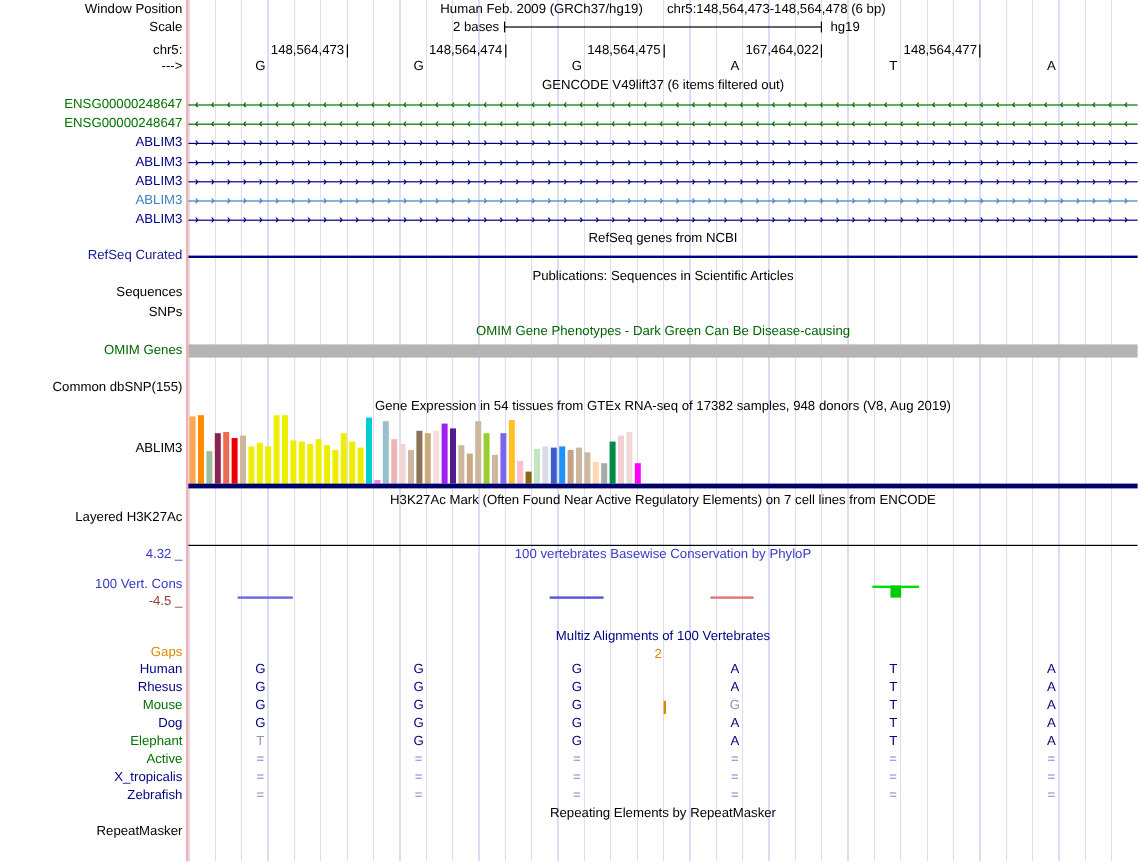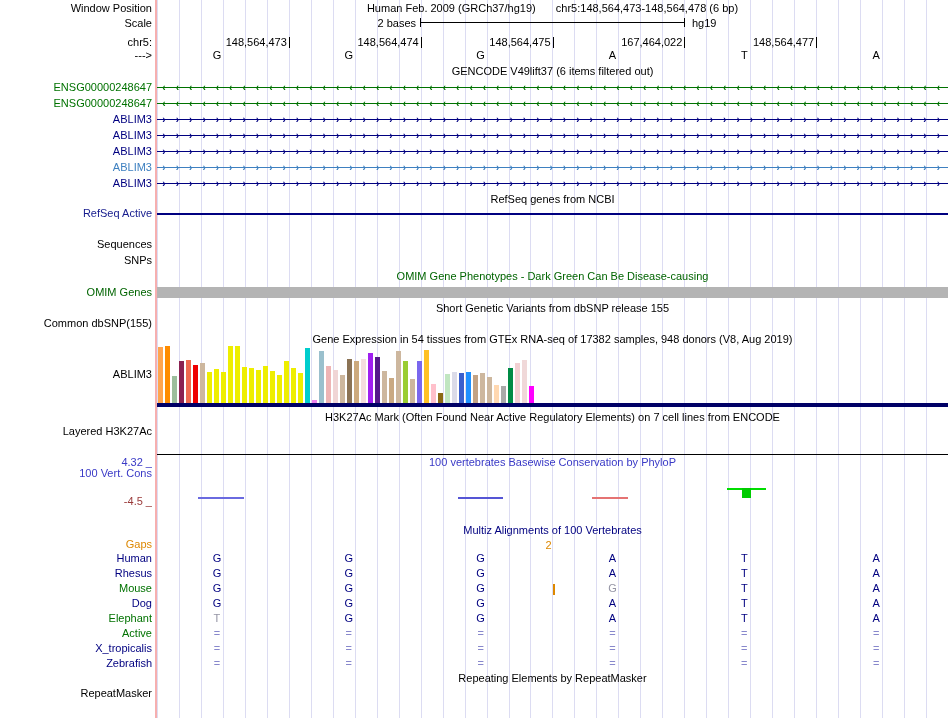--- a/index.html
+++ b/index.html
@@ -507,31 +507,31 @@
         <div class="arr" style="left: 707.55px; color: rgb(0, 0, 128);">›</div>
         <div class="arr" style="left: 720.9px; color: rgb(0, 0, 128);">›</div>
         <div class="arr" style="left: 734.25px; color: rgb(0, 0, 128);">›</div>
         <div class="arr" style="left: 747.6px; color: rgb(0, 0, 128);">›</div>
         <div class="arr" style="left: 760.95px; color: rgb(0, 0, 128);">›</div>
         <div class="arr" style="left: 774.3px; color: rgb(0, 0, 128);">›</div>
       </div>
     </div>
 
   <div class="ctitle" style="top:194px">RefSeq genes from NCBI</div>
-  <div class="llabel" style="top:208px;color:#151B8D">RefSeq Active</div>
+  <div class="llabel" style="top:208px;color:#151B8D">RefSeq Curated</div>
   <div class="hline" style="left:157px;top:213px;width:791px;height:2px;background:#000080"></div>
 
+  <div class="ctitle" style="top:225px">Publications: Sequences in Scientific Articles</div>
   <div class="llabel" style="top:239px">Sequences</div>
   <div class="llabel" style="top:255px">SNPs</div>
 
   <div class="ctitle" style="top:271px;color:#006400">OMIM Gene Phenotypes - Dark Green Can Be Disease-causing</div>
   <div class="llabel" style="top:287px;color:#006400">OMIM Genes</div>
   <div class="hline" style="left:157px;top:287px;width:791px;height:11px;background:#B4B4B4"></div>
 
-  <div class="ctitle" style="top:303px">Short Genetic Variants from dbSNP release 155</div>
   <div class="llabel" style="top:318px">Common dbSNP(155)</div>
 
   <div class="ctitle" style="top:334px">Gene Expression in 54 tissues from GTEx RNA-seq of 17382 samples, 948 donors (V8, Aug 2019)</div>
   <div class="llabel" style="top:369px">ABLIM3</div>
   <div id="gtexbars">
       <div class="bar" style="left: 157.5px; top: 347px; height: 56px; background: rgb(255, 165, 79);"></div>
       <div class="bar" style="left: 164.5px; top: 346px; height: 57px; background: rgb(255, 140, 0);"></div>
       <div class="bar" style="left: 171.5px; top: 376px; height: 27px; background: rgb(156, 190, 156);"></div>
       <div class="bar" style="left: 178.5px; top: 361px; height: 42px; background: rgb(139, 34, 82);"></div>
       <div class="bar" style="left: 185.5px; top: 360px; height: 43px; background: rgb(238, 106, 80);"></div>
@@ -586,21 +586,21 @@
       <div class="bar" style="left: 528.5px; top: 386px; height: 17px; background: rgb(255, 0, 255);"></div>
     </div>
   <div class="hline" style="left:157px;top:403px;width:791px;height:4px;background:#000066"></div>
 
   <div class="ctitle" style="top:412px">H3K27Ac Mark (Often Found Near Active Regulatory Elements) on 7 cell lines from ENCODE</div>
   <div class="llabel" style="top:426px">Layered H3K27Ac</div>
   <div class="hline" style="left:157px;top:454px;width:791px;height:1px;background:#000"></div>
 
   <div class="llabel" style="top:457px;color:#3939C6">4.32 _</div>
   <div class="ctitle" style="top:457px;color:#3939C6">100 vertebrates Basewise Conservation by PhyloP</div>
-  <div class="llabel" style="top:468px;color:#3939C6">100 Vert. Cons</div>
+  <div class="llabel" style="top:482px;color:#3939C6">100 Vert. Cons</div>
   <div id="conssegs">
       <div class="seg" style="left: 198px; top: 497px; width: 46px; height: 2px; background: rgb(106, 106, 224);"></div>
       <div class="seg" style="left: 458px; top: 497px; width: 45px; height: 2px; background: rgb(85, 85, 213);"></div>
       <div class="seg" style="left: 592px; top: 497px; width: 36px; height: 2px; background: rgb(229, 115, 115);"></div>
       <div class="seg" style="left: 727px; top: 488px; width: 39px; height: 2px; background: rgb(0, 221, 0);"></div>
       <div class="seg" style="left: 742px; top: 488px; width: 9px; height: 10px; background: rgb(0, 204, 0);"></div>
     </div>
   <div class="llabel" style="top:496px;color:#993939">-4.5 _</div>
 
   <div class="ctitle" style="top:525px;color:#000080">Multiz Alignments of 100 Vertebrates</div>

